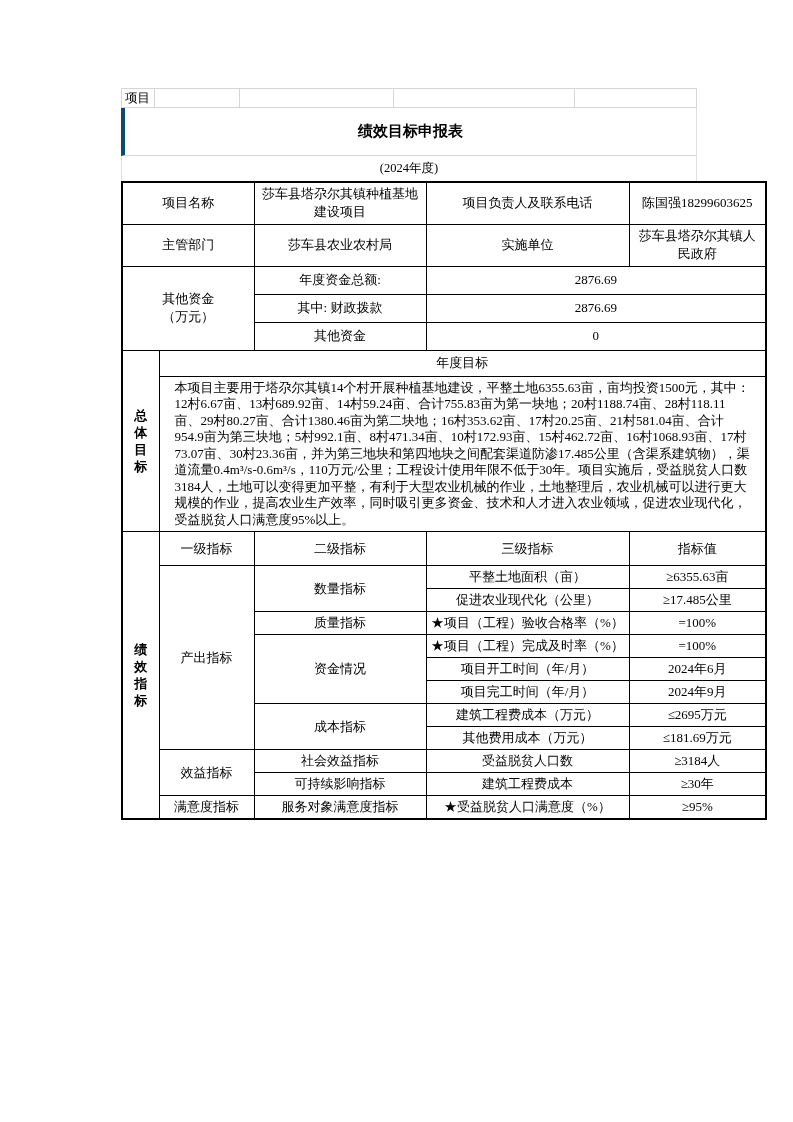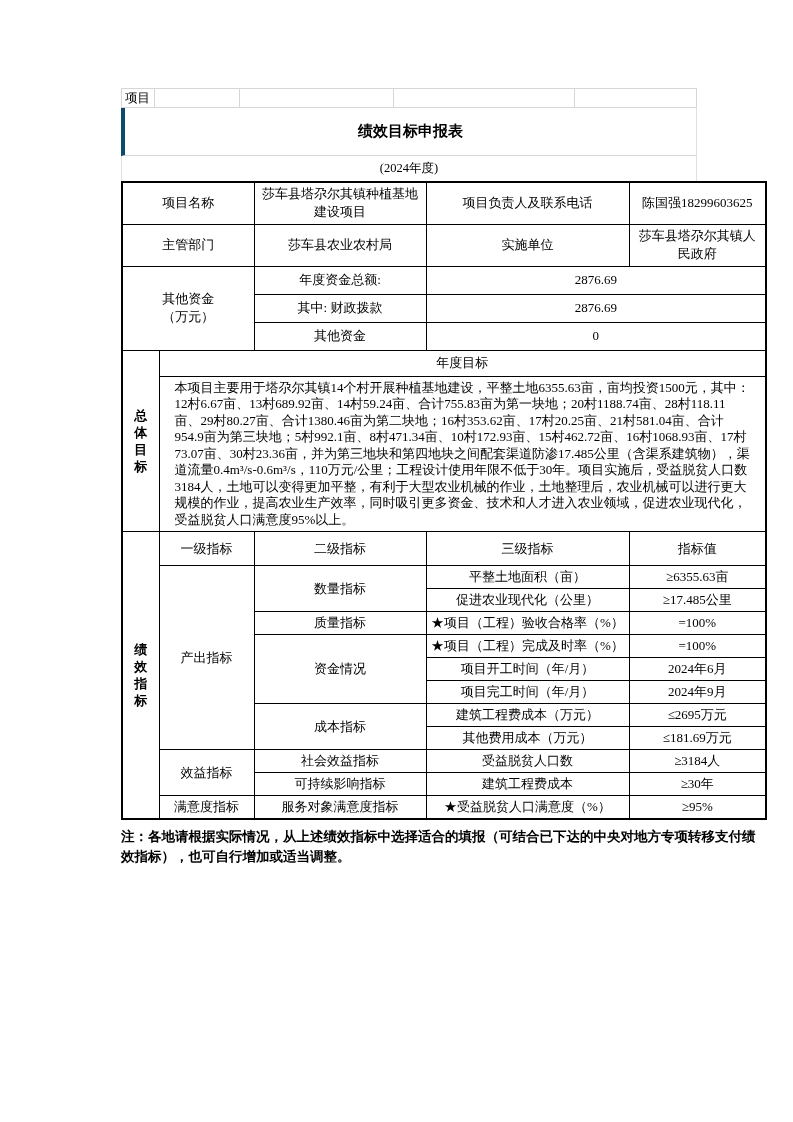--- a/index.html
+++ b/index.html
@@ -162,14 +162,13 @@
     </tr>
     <tr class="tr-ind">
       <td>满意度指标</td>
       <td>服务对象满意度指标</td>
       <td class="al">★受益脱贫人口满意度（%）</td>
       <td>≥95%</td>
     </tr>
   </tbody>
     </table>
 
-  <div class="note">注：各地请根据实际情况，从上述绩效指标中选择适合的填报（可结合已下达的中央对地方专项转移支付绩效指标），也可自行增加或适当调整。</div>
 </div>
 
 </body></html>

